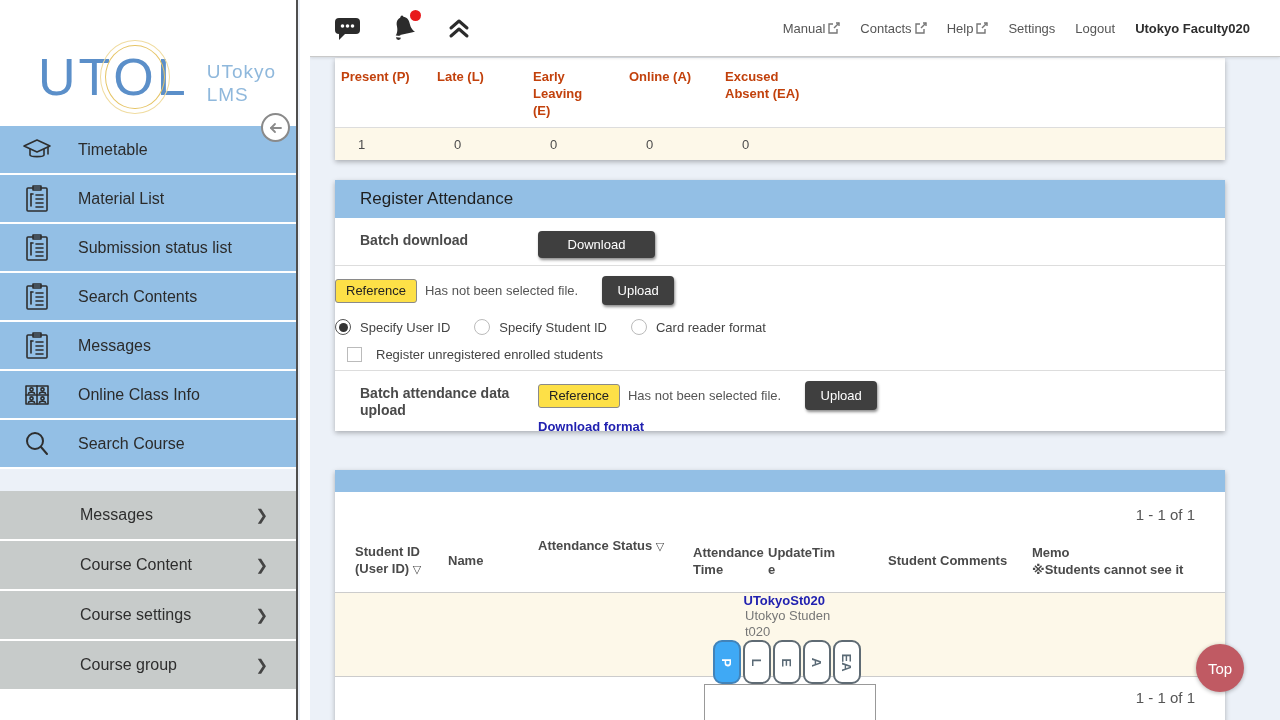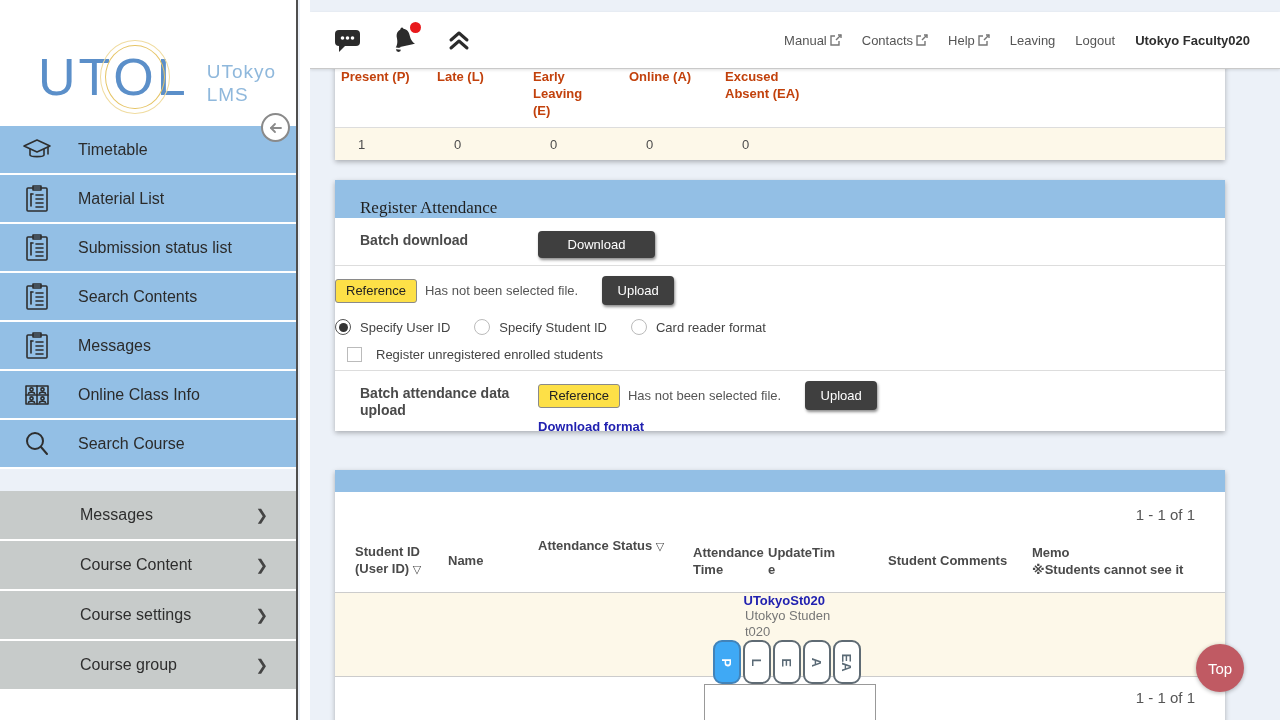--- a/index.html
+++ b/index.html
@@ -45,21 +45,21 @@
   .nav-spacer { height:22px; background:#ECF1F8; }
   .gray-item {
     height:48px; background:#C7CBCA; margin-bottom:2px;
     display:flex; align-items:center; justify-content:space-between; cursor:pointer;
   }
   .gray-item .lbl { margin-left:80px; font-size:16px; color:#2e2e2e; }
   .gray-item .chev { margin-right:28px; font-size:15px; color:#444; }
 
   
   .topbar {
-    position:absolute; left:310px; top:12px; width:970px; height:57px; background:#fff;
+    position:absolute; left:310px; top:0; width:970px; height:57px; background:#fff;
     border-bottom:1px solid #c9c9c9; box-shadow:0 1px 3px rgba(0,0,0,.12);
     display:flex; align-items:center; z-index:4;
   }
   .topbar-icons { display:flex; align-items:center; gap:28px; margin-left:24px; }
   .tb-icon { cursor:pointer; position:relative; display:flex; }
   .topbar-links {
     margin-left:auto; margin-right:30px; display:flex; align-items:center; gap:20px;
     font-size:13px; color:#555;
   }
   .tb-link { display:flex; align-items:center; gap:3px; cursor:pointer; }
@@ -73,21 +73,21 @@
   
   .card-summary { top:58px; }
   .sum-head { display:flex; padding:10px 0 8px 0; }
   .sum-head .cell { width:96px; padding-left:6px; font-size:13px; font-weight:bold; color:#c2410c; line-height:17px; }
   .sum-head .cell span { display:inline-block; max-width:70px; }
   .sum-row { display:flex; background:#FDF8E9; border-top:1px solid #ddd; height:33px; align-items:center; }
   .sum-row .cell { width:96px; padding-left:23px; font-size:13px; color:#4d4d4d; }
 
   
   .card-register { top:180px; }
-  .reg-header { height:38px; background:#93BFE5; display:flex; align-items:flex-end;font-family:Liberation Serif, serif; }
+  .reg-header { height:38px; background:#93BFE5; display:flex; align-items:center; }
   .reg-header .t { margin-left:25px; font-size:17px; color:#1f1f1f; }
   .reg-row { display:flex; border-bottom:1px solid #ddd; }
   .reg-label { width:203px; padding:14px 10px 10px 25px; font-size:14px; font-weight:bold; color:#4a4a4a; line-height:17px; }
   .reg-content { flex:1; padding:10px 0; }
   .btn-dark {
     background:#3F3F3F; color:#fff; border:none; border-radius:4px; font-size:13px;
     box-shadow:1px 2px 3px rgba(0,0,0,.45); cursor:pointer;
     font-family:"Liberation Sans",sans-serif;
   }
   .btn-download { width:117px; height:27px; margin-top:3px; }
@@ -363,21 +363,21 @@
     </span>
     <span class="tb-link">
       <span>Help</span>
       <svg class="extlink" width="12" height="12" viewBox="0 0 12 12">
           <path d="M8 1 H11 V4"></path>
           <line x1="11" y1="1" x2="6" y2="6"></line>
           <path d="M9 7 V11 H1 V2 H5"></path>
         </svg>
     </span>
     <span class="tb-link">
-      <span>Leaving</span>
+      <span>Settings</span>
     </span>
     <span class="tb-link">
       <span>Logout</span>
     </span>
     <span class="tb-user">Utokyo Faculty020</span>
   </div>
 </div>
 
 <div class="card card-summary">
   <div class="sum-head">

